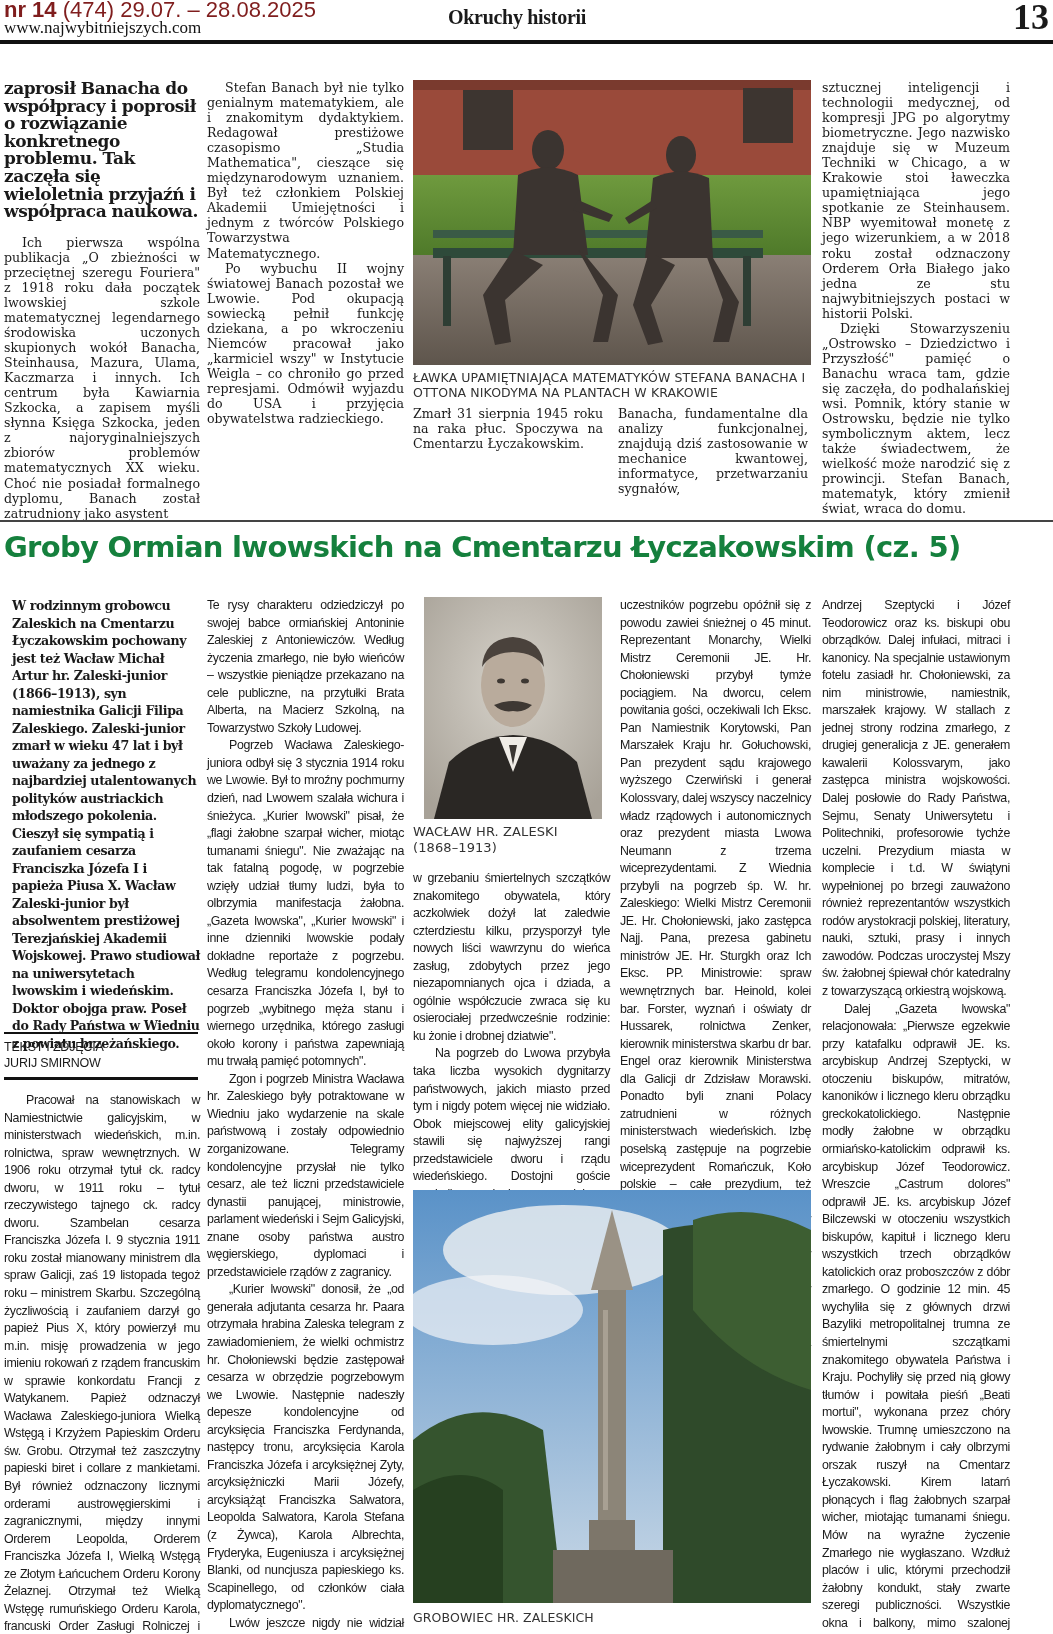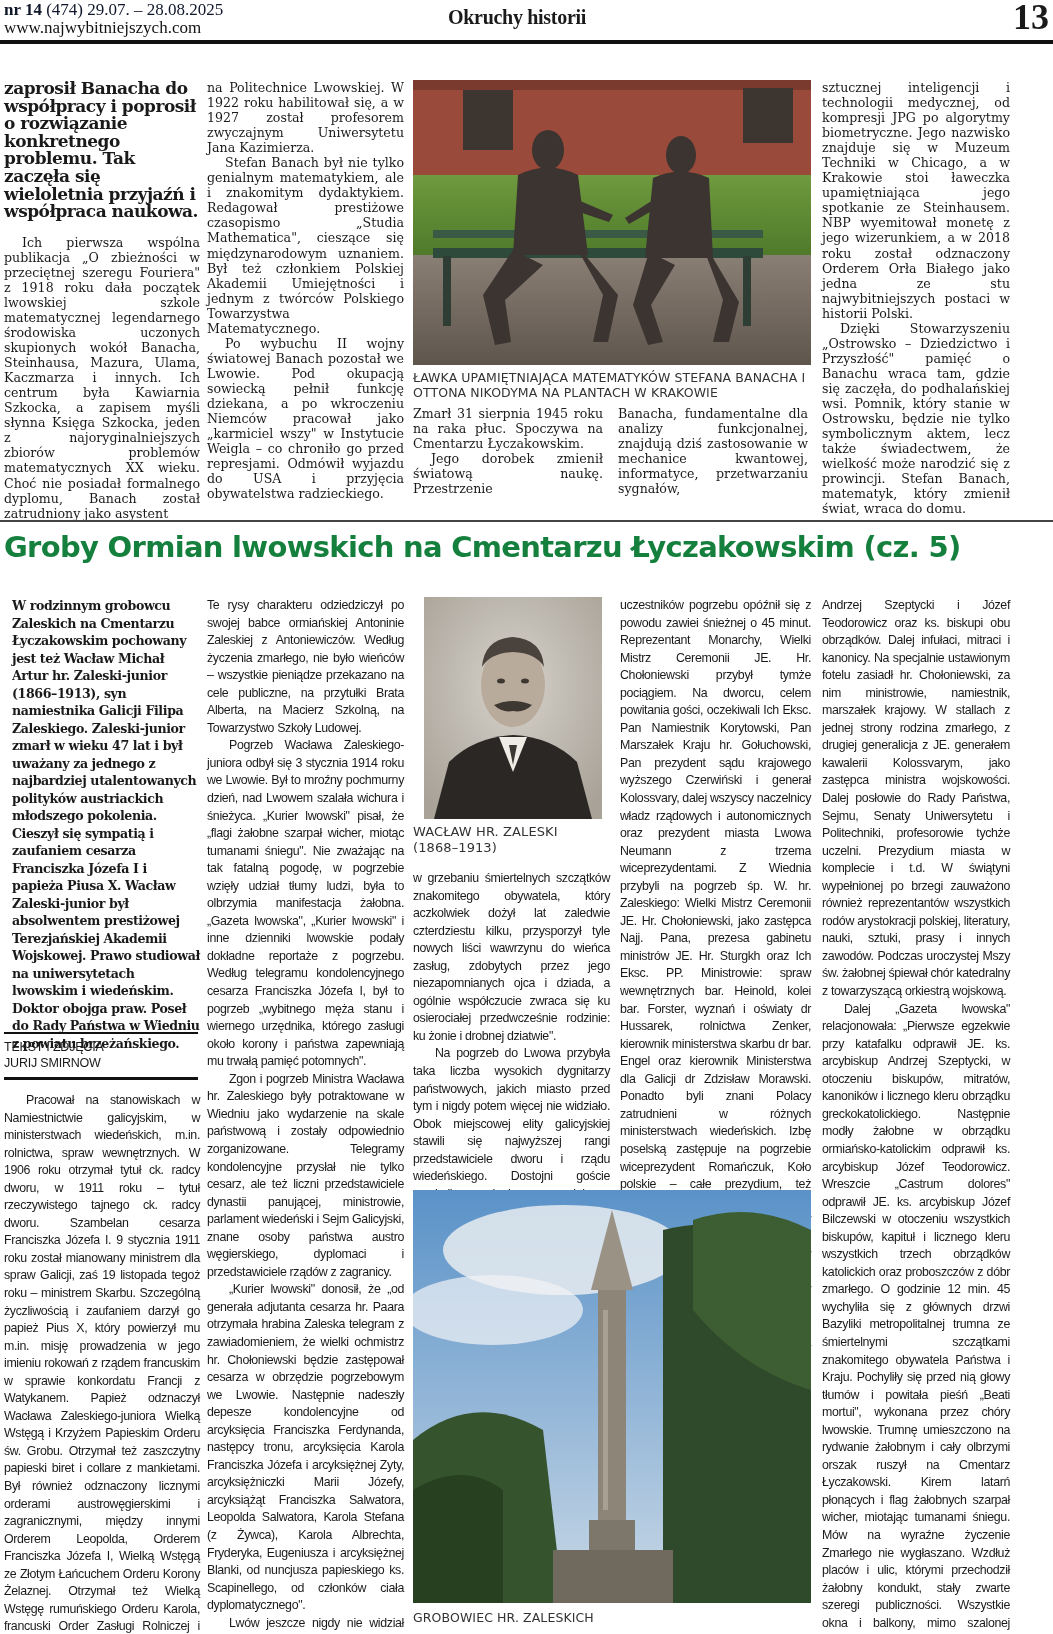--- a/index.html
+++ b/index.html
@@ -1,20 +1,20 @@
 <!DOCTYPE html>
 <html><head>
 <meta charset="utf-8">
 <style>
   * { box-sizing: border-box; margin: 0; padding: 0; }
   html, body { width: 1053px; height: 1634px; background: #fff; overflow: hidden; }
   body { position: relative; color: #1a1a1a; font-family: "DejaVu Serif", serif; }
 
   .header { position: absolute; left: 4px; top: 0; width: 1045px; height: 44px; }
-  .issue { position: absolute; left: 0; top: 1px; font-family: Liberation Serif, serif; font-size: 17px; line-height: 18px; color: #0f172a; }
+  .issue { position: absolute; left: 0; top: 1px; font-family: Liberation Sans, sans-serif; font-size: 22px; line-height: 18px; color: #7f1d1d; }
   .issue b { font-weight: bold; }
   .site { position: absolute; left: 0; top: 19px; font-family: "Liberation Serif", serif; font-size: 17px; line-height: 18px; color: #111; }
   .section-title { position: absolute; left: 444px; top: 6px; font-family: "Liberation Serif", serif; font-weight: bold; font-size: 20px; letter-spacing: -0.3px; }
   .page-num { position: absolute; right: 0; top: 0; font-family: "Liberation Serif", serif; font-weight: bold; font-size: 36px; line-height: 34px; }
   .header-rule { position: absolute; left: 0; top: 40px; width: 1053px; height: 4px; background: #111; }
 
   .col { position: absolute; font-size: 12.6px; line-height: 15.05px; text-align: justify; hyphens: manual; }
   .col p { text-indent: 18px; }
   .col p.noind { text-indent: 0; }
   .lead { font-family: "DejaVu Serif", serif; font-weight: bold; font-size: 17px; line-height: 17.6px; text-align: left; letter-spacing: -0.5px; margin-bottom: 14px; }
@@ -42,21 +42,20 @@
   <div class="page-num">13</div>
 </div>
 <div class="header-rule"></div>
 
 <div class="col" style="left:4px; top:80px; width:196px;">
   <div class="lead">zaprosił Banacha do współpracy i poprosił o rozwiązanie konkretnego problemu. Tak zaczęła się wieloletnia przyjaźń i współpraca naukowa.</div>
   <p>Ich pierwsza wspólna publikacja „O zbieżności w przeciętnej szeregu Fouriera" z 1918 roku dała początek lwowskiej szkole matematycznej legendarnego środowiska uczonych skupionych wokół Banacha, Steinhausa, Mazura, Ulama, Kaczmarza i innych. Ich centrum była Kawiarnia Szkocka, a zapisem myśli słynna Księga Szkocka, jeden z najoryginalniejszych zbiorów problemów matematycznych XX wieku. Choć nie posiadał formalnego dyplomu, Banach został zatrudniony jako asystent</p>
 </div>
 
 <div class="col" style="left:207px; top:80px; width:197px;">
-  <p class="noind">na Politechnice Lwowskiej. W 1922 roku habilitował się, a w 1927 został profesorem zwyczajnym Uniwersytetu Jana Kazimierza.</p>
   <p>Stefan Banach był nie tylko genialnym matematykiem, ale i znakomitym dydaktykiem. Redagował prestiżowe czasopismo „Studia Mathematica", cieszące się międzynarodowym uznaniem. Był też członkiem Polskiej Akademii Umiejętności i jednym z twórców Polskiego Towarzystwa Matematycznego.</p>
   <p>Po wybuchu II wojny światowej Banach pozostał we Lwowie. Pod okupacją sowiecką pełnił funkcję dziekana, a po wkroczeniu Niemców pracował jako „karmiciel wszy" w Instytucie Weigla – co chroniło go przed represjami. Odmówił wyjazdu do USA i przyjęcia obywatelstwa radzieckiego.</p>
 </div>
 
 <div class="photo" style="left:413px; top:80px; width:398px; height:285px;">
   <svg width="398" height="285" viewBox="0 0 398 285">
     <defs>
       <linearGradient id="grass" x1="0" y1="0" x2="0" y2="1">
           <stop offset="0" stop-color="#6f9a3e"></stop>
           <stop offset="1" stop-color="#4f7a2a"></stop>
@@ -87,21 +86,20 @@
       <path d="M292 172 L310 220 L300 262 L316 262 L326 222 L300 178 Z"></path>
       <path d="M165 120 L200 135 L196 142 L160 130 Z"></path>
       <path d="M240 120 L212 138 L216 144 L244 128 Z"></path>
     </g>
   </svg>
 </div>
 <div class="caption" style="left:413px; top:370px; width:400px;">ŁAWKA UPAMIĘTNIAJĄCA MATEMATYKÓW STEFANA BANACHA I OTTONA NIKODYMA  NA PLANTACH W KRAKOWIE</div>
 
 <div class="col" style="left:413px; top:406px; width:190px;">
   <p class="noind">Zmarł 31 sierpnia 1945 roku na raka płuc. Spoczywa na Cmentarzu Łyczakowskim.</p>
-  <p>Jego dorobek zmienił światową naukę. Przestrzenie</p>
 </div>
 <div class="col" style="left:618px; top:406px; width:190px;">
   <p class="noind">Banacha, fundamentalne dla analizy funkcjonalnej, znajdują dziś zastosowanie w mechanice kwantowej, informatyce, przetwarzaniu sygnałów,</p>
 </div>
 
 <div class="col" style="left:822px; top:80px; width:188px;">
   <p class="noind">sztucznej inteligencji i technologii medycznej, od kompresji JPG po algorytmy biometryczne. Jego nazwisko znajduje się w Muzeum Techniki w Chicago, a w Krakowie stoi ławeczka upamiętniająca jego spotkanie ze Steinhausem. NBP wyemitował monetę z jego wizerunkiem, a w 2018 roku został odznaczony Orderem Orła Białego jako jedna ze stu najwybitniejszych postaci w historii Polski.</p>
   <p>Dzięki Stowarzyszeniu „Ostrowsko – Dziedzictwo i Przyszłość" pamięć o Banachu wraca tam, gdzie się zaczęła, do podhalańskiej wsi. Pomnik, który stanie w Ostrowsku, będzie nie tylko symbolicznym aktem, lecz także świadectwem, że wielkość może narodzić się z prowincji. Stefan Banach, matematyk, który zmienił świat, wraca do domu.</p>
 </div>
 

